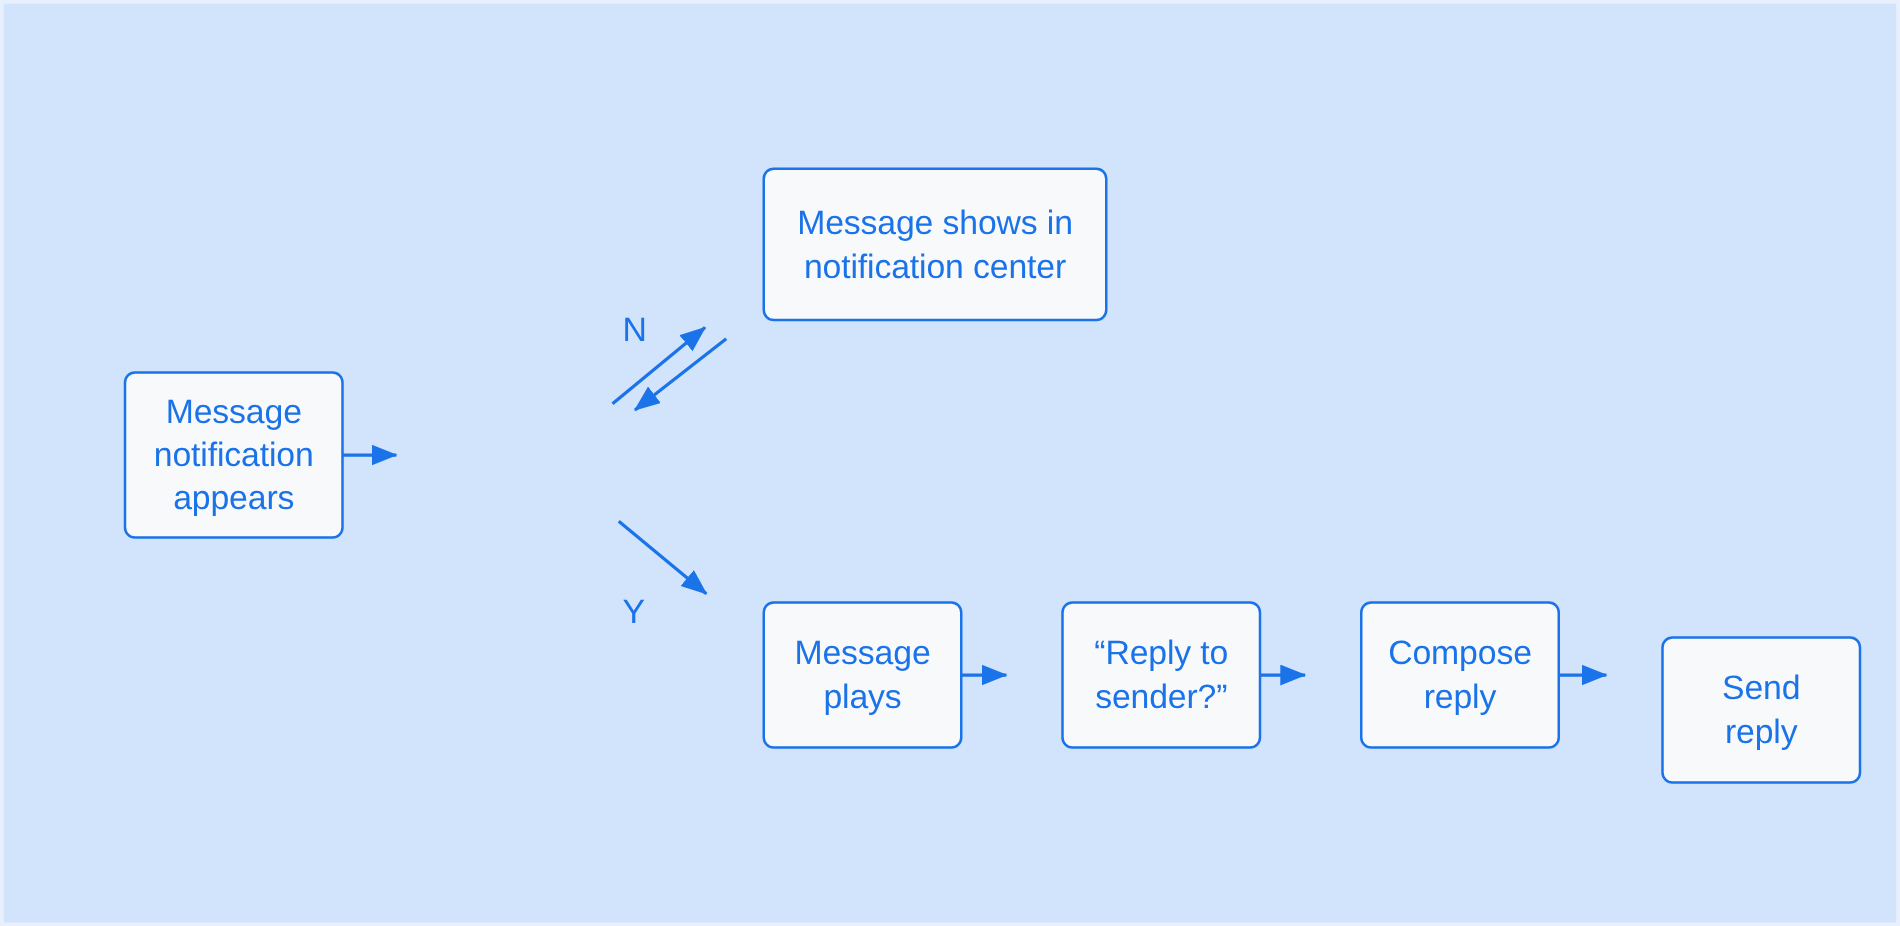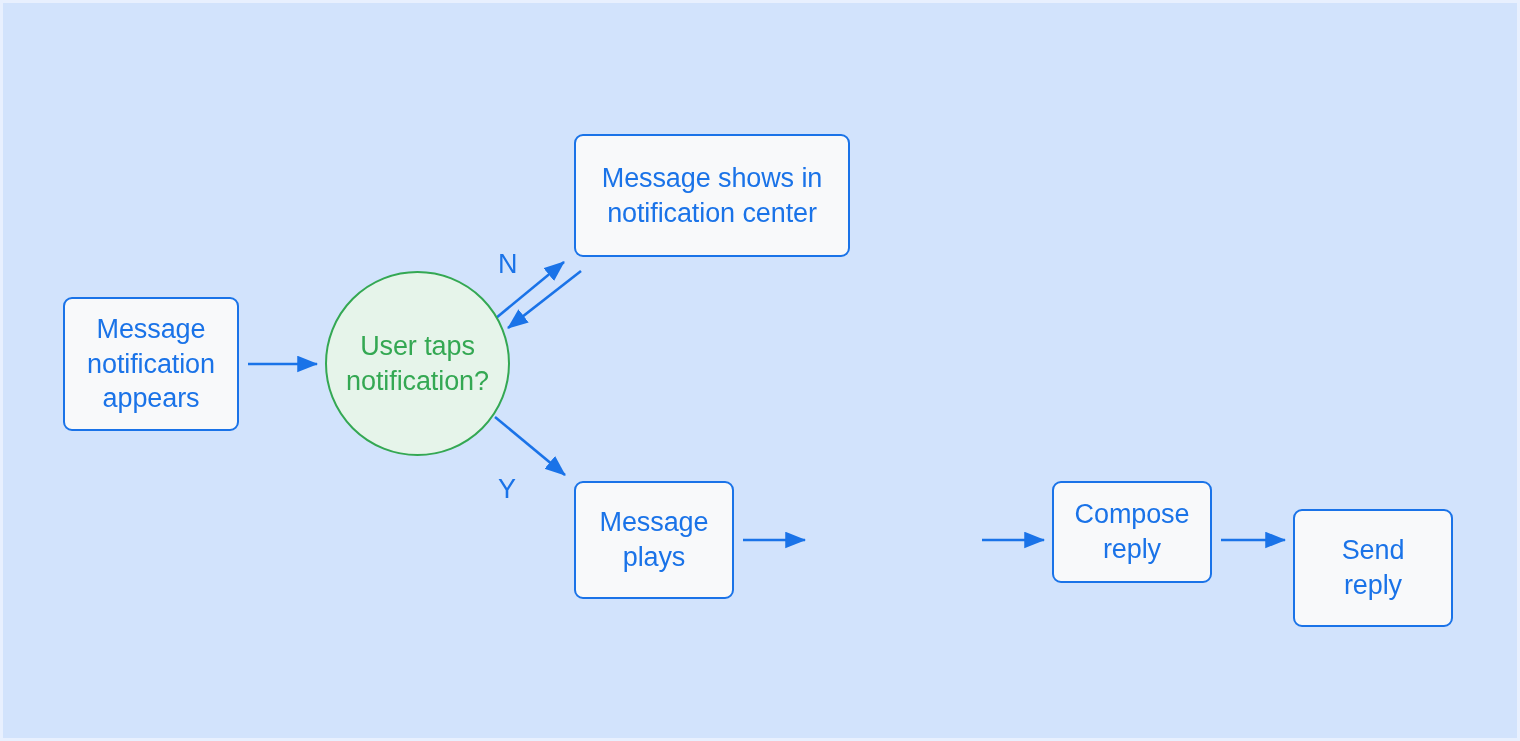--- a/index.html
+++ b/index.html
@@ -34,20 +34,21 @@
     justify-content: center;
     text-align: center;
     background: #f8f9fa;
     border: 2.5px solid #1a73e8;
     border-radius: 9px;
     color: #1a73e8;
     font-size: 27px;
     line-height: 1.28;
     letter-spacing: -0.1px;
     white-space: pre-line;
+    margin-left: 36px;
   }
   .node.decision {
     border-radius: 50%;
     background: #e6f4ea;
     border: 2.5px solid #34a853;
     color: #34a853;
   }
   .edge-label {
     position: absolute;
     color: #1a73e8;
@@ -82,31 +83,31 @@
       <line x1="979" y1="537" x2="1041" y2="537"></line>
 
       <line x1="1218" y1="537" x2="1282" y2="537"></line>
     </g>
   </svg>
 
   <div class="node" style="left:60px; top:294px; width:176px; height:134px;">Message
 notification
 appears</div>
 
-  <div class="node decision" style="left:322px; top:268px; width:185px; height:185px;">User taps
-notification?</div>
 
   <div class="node" style="left:571px; top:131px; width:276px; height:123px;">Message shows in
 notification center</div>
 
   <div class="node" style="left:571px; top:478px; width:160px; height:118px;">Message
 plays</div>
 
+  <div class="node" style="left:810px; top:478px; width:160px; height:118px;">“Reply to
+sender?”</div>
 
-  <div class="node" style="left:1049px; top:478px; width:160px; height:102px;">Compose
+  <div class="node" style="left:1049px; top:478px; width:160px; height:118px;">Compose
 reply</div>
 
   <div class="node" style="left:1290px; top:506px; width:160px; height:118px;">Send
 reply</div>
 
   <div class="edge-label" style="left:495px; top:248px;">N</div>
 
   <div class="edge-label" style="left:495px; top:473px;">Y</div>
 
 </div>

